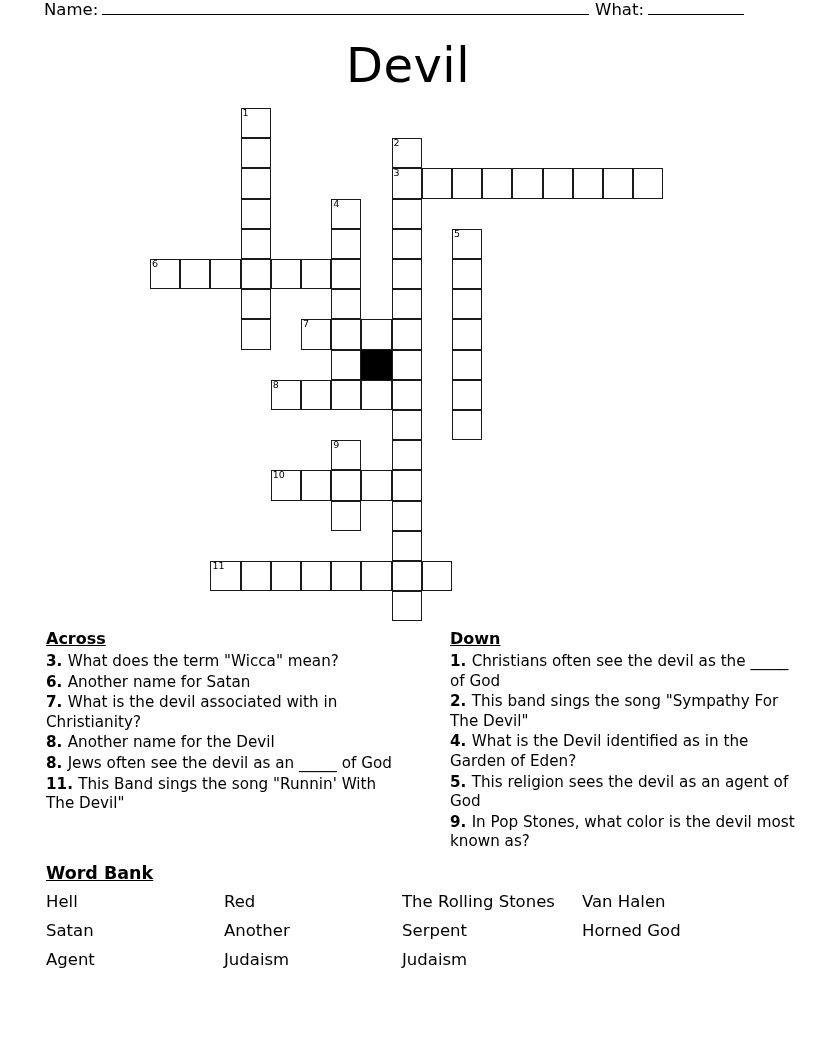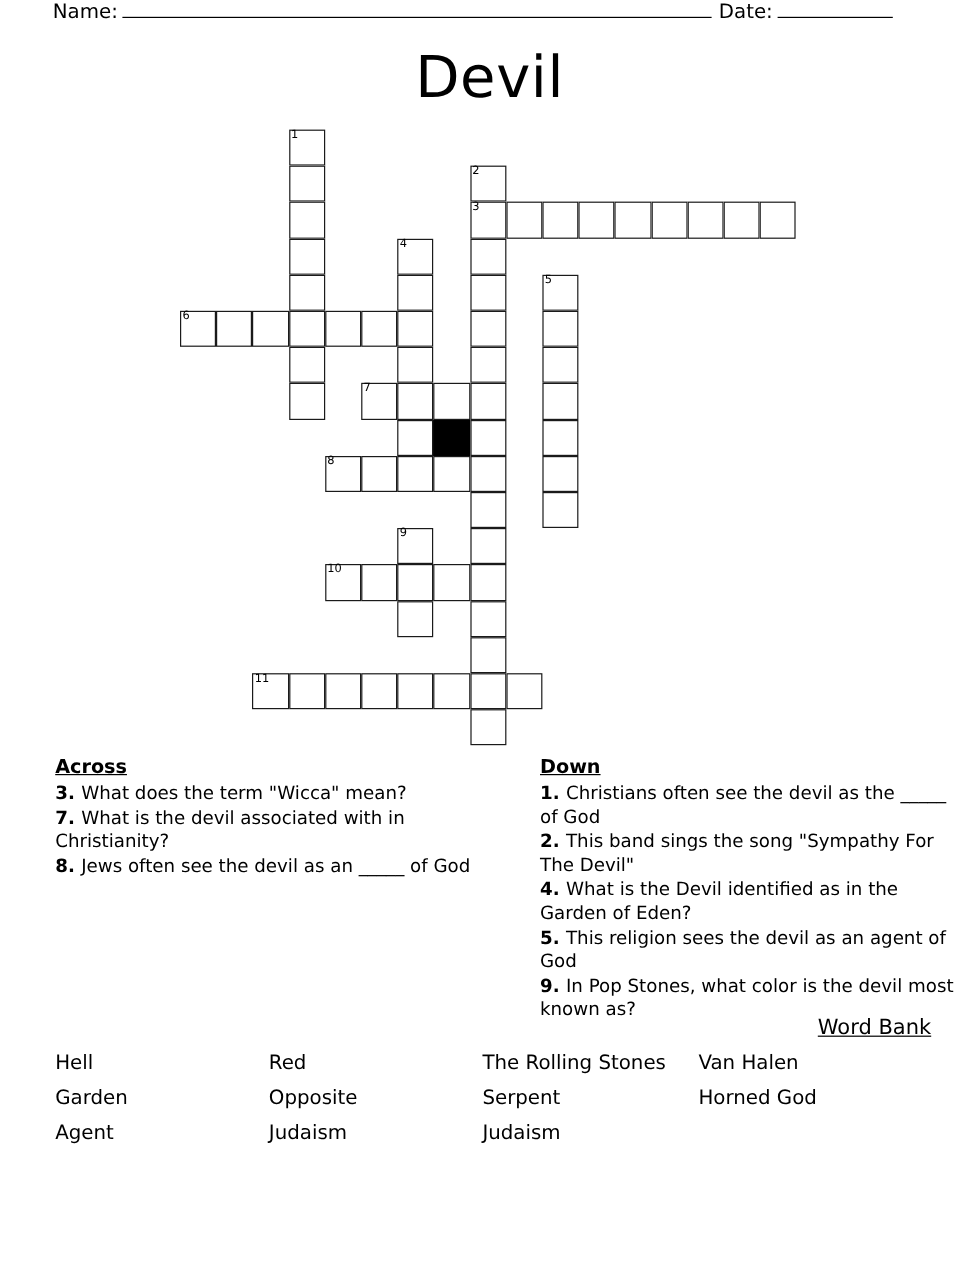--- a/index.html
+++ b/index.html
@@ -106,44 +106,43 @@
   .clue-num { font-weight: bold; }
 
   
   .word-bank {
     position: absolute;
     top: 845px; left: 46px;
     width: 730px;
   }
   .wb-heading {
     font-size: 17.5px;
-    font-weight: normal;
+    font-weight: bold;
     text-decoration: underline;
     line-height: 24px;
-    margin: 0 0 6px 0;
-    text-align: right;
+    margin: 16px 0 6px 0;
   }
   .wb-grid {
     display: grid;
     grid-template-columns: 178px 178px 180px 180px;
     row-gap: 8px;
   }
   .wb-word {
     font-size: 16.5px;
     line-height: 21px;
     white-space: nowrap;
   }
 </style>
 </head>
 <body>
 
 <div class="name-date-row">
   <span class="nd-label">Name:</span>
   <span class="nd-rule-long"></span>
-  <span class="nd-label">Date:</span>
+  <span class="nd-label">What:</span>
   <span class="nd-rule-short"></span>
 </div>
 
 <div class="puzzle-title">Devil</div>
 
 <div id="crossword-grid">
     <div class="xw-cell" style="left: 90.6px; top: 0px;">
       <span class="xw-num">1</span>
     </div>
     <div class="xw-cell" style="left: 90.6px; top: 30.2px;"></div>
@@ -236,22 +235,25 @@
     <div class="xw-cell" style="left: 271.8px; top: 453px;"></div>
     <div class="xw-cell" style="left: 241.6px; top: 483.2px;"></div>
   </div>
 
 <div class="clues">
 
   <div class="clue-col across">
     <div class="clue-heading">Across</div>
     <div id="across-list">
         <div class="clue-item"><span class="clue-num">3. </span><span>What does the term "Wicca" mean?</span></div>
+        <div class="clue-item"><span class="clue-num">6. </span><span>Another name for Satan</span></div>
         <div class="clue-item"><span class="clue-num">7. </span><span>What is the devil associated with in Christianity?</span></div>
+        <div class="clue-item"><span class="clue-num">8. </span><span>Another name for the Devil</span></div>
         <div class="clue-item"><span class="clue-num">8. </span><span>Jews often see the devil as an _____ of God</span></div>
+        <div class="clue-item"><span class="clue-num">11. </span><span>This Band sings the song "Runnin' With The Devil"</span></div>
       </div>
   </div>
 
   <div class="clue-col down">
     <div class="clue-heading">Down</div>
     <div id="down-list">
         <div class="clue-item"><span class="clue-num">1. </span><span>Christians often see the devil as the _____ of God</span></div>
         <div class="clue-item"><span class="clue-num">2. </span><span>This band sings the song "Sympathy For The Devil"</span></div>
         <div class="clue-item"><span class="clue-num">4. </span><span>What is the Devil identified as in the Garden of Eden?</span></div>
         <div class="clue-item"><span class="clue-num">5. </span><span>This religion sees the devil as an agent of God</span></div>
@@ -261,22 +263,22 @@
 
 </div>
 
 <div class="word-bank">
   <div class="wb-heading">Word Bank</div>
   <div class="wb-grid" id="word-bank-grid">
       <div class="wb-word">Hell</div>
       <div class="wb-word">Red</div>
       <div class="wb-word">The Rolling Stones</div>
       <div class="wb-word">Van Halen</div>
-      <div class="wb-word">Garden</div>
-      <div class="wb-word">Opposite</div>
+      <div class="wb-word">Satan</div>
+      <div class="wb-word">Another</div>
       <div class="wb-word">Serpent</div>
       <div class="wb-word">Horned God</div>
       <div class="wb-word">Agent</div>
       <div class="wb-word">Judaism</div>
       <div class="wb-word">Judaism</div>
       <div class="wb-word"></div>
     </div>
 </div>
 
 </body></html>

